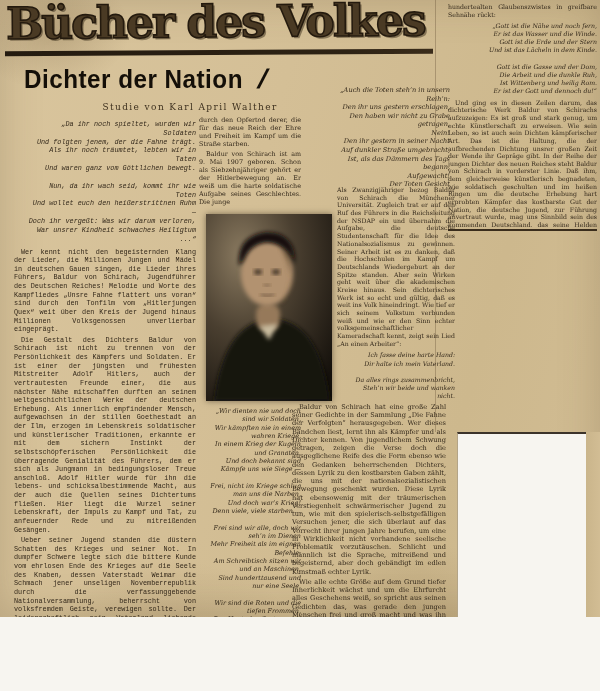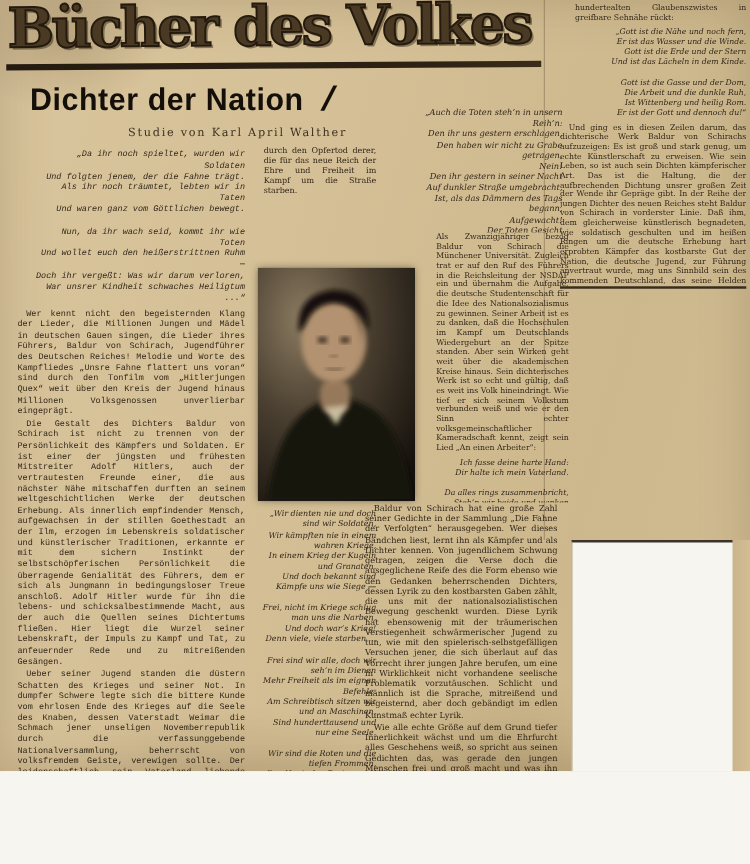--- a/index.html
+++ b/index.html
@@ -31,21 +31,21 @@
   .col{position:absolute;overflow:hidden;text-align:justify;hyphens:none;}
   .c-left   {left:14px; top:116px;width:182px;height:572px;font-size:6.8px;line-height:1.27;font-family:Liberation Mono, monospace;}
   .c-midtop {left:199px;top:116px;width:102px;height:96px; font-size:6.4px;line-height:1.25;}
   .c-midbot {left:199px;top:403px;width:102px;height:284px;font-size:6.4px;line-height:1.25;}
   .c-r-poem {left:318px;top:86px; width:132px;height:100px;font-size:6.6px;line-height:1.32;}
   .c-beside {left:337px;top:186px;width:118px;height:216px;font-size:6.2px;line-height:1.24;}
   .c-rlow   {left:292px;top:403px;width:154px;height:284px;font-size:6.6px;line-height:1.25;}
   .c-far    {left:448px;top:3px;  width:149px;height:224px;font-size:6.2px;line-height:1.23;}
 
   .para{text-indent:7px;margin:0 0 2px 0;}
-  .frag{text-indent:0;margin:0 0 2px 12px;}
+  .frag{text-indent:0;margin:0 0 2px 0;}
   .poem{white-space:pre-line;font-style:italic;text-align:right;margin:4px 0 4px 11px;line-height:1.3;}
   .c-r-poem .poem{margin:0 0 0 4px;}
 
   .photo{position:absolute;left:206px;top:214px;width:126px;height:187px;overflow:hidden;
         box-shadow:0 0 6px rgba(30,22,12,.5);}
   .photo svg{display:block;width:100%;height:100%;}
 
   .end-rule{position:absolute;left:448px;top:229px;width:149px;height:2px;background:#3a2d1c;}
   .gutter-crease{position:absolute;left:435px;top:0;width:1px;height:432px;background:rgba(80,60,38,.3);}
 
@@ -94,20 +94,21 @@
 
 Inbrunst und Wille bist du von uns allen.
 Wer für dich fiel, zum Bild wird er in dir.
 Du bist die Brücke zwischen dort und hier.
 Heil denen, die in deinem Schatten fallen.“</div>
 
   </div>
 
   <div class="col c-midtop">
     <div class="frag">durch den Opfertod derer, die für das neue Reich der Ehre und Freiheit im Kampf um die Straße starben.</div>
+    <div class="para">Baldur von Schirach ist am 9. Mai 1907 geboren. Schon als Siebzehnjähriger gehört er der Hitlerbewegung an. Er weiß um die harte soldatische Aufgabe seines Geschlechtes. Die junge</div>
   </div>
 
   <div class="photo">
     <svg viewBox="0 0 126 187" xmlns="http://www.w3.org/2000/svg">
       <defs>
         <radialGradient id="pbg" cx="28%" cy="22%" r="95%">
           <stop offset="0" stop-color="#8a7a60"></stop>
           <stop offset="45%" stop-color="#4a3f30"></stop>
           <stop offset="100%" stop-color="#14100b"></stop>
         </radialGradient>

